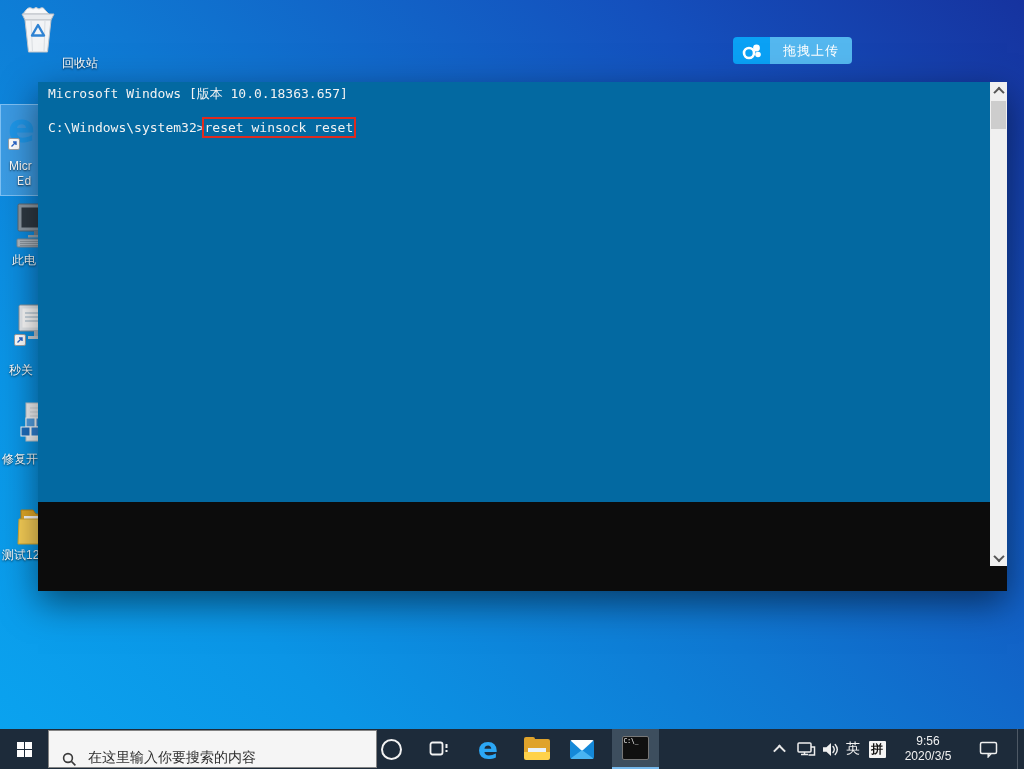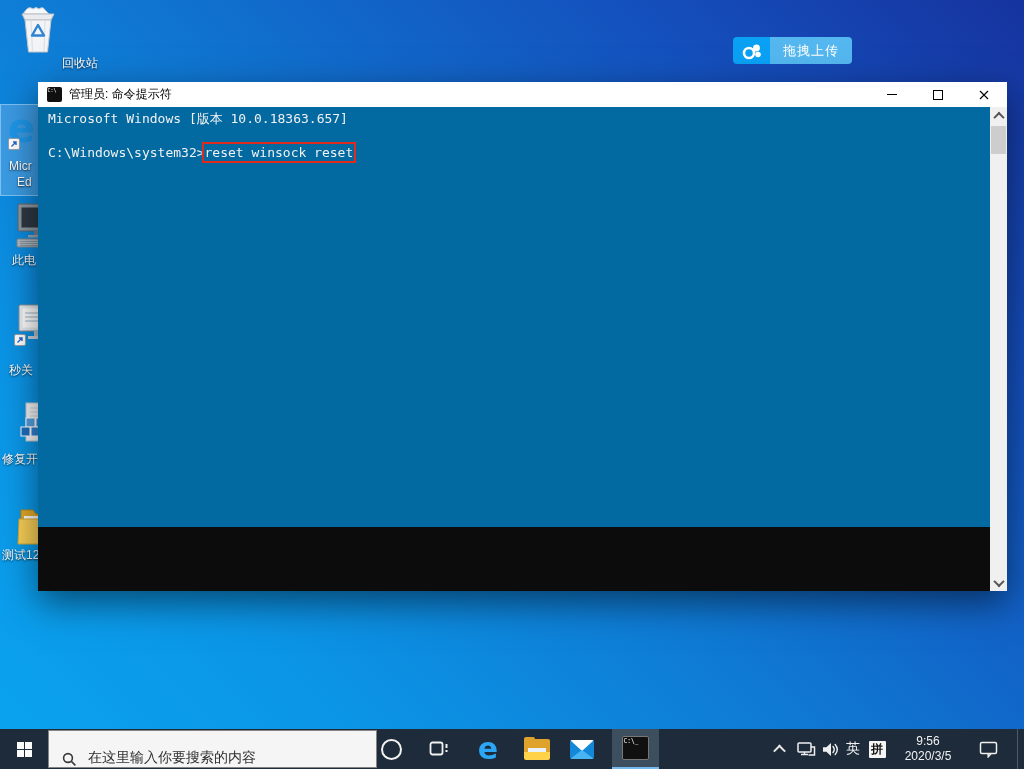--- a/index.html
+++ b/index.html
@@ -101,21 +101,21 @@
 
   <div class="dicon" style="left:8px;top:108px;">
     <span class="edge-glyph">e</span>
   </div>
   <div class="scut" style="left:8px;top:138px;">
     <svg width="8" height="8">
         <path d="M1.5 6.5 L6 2 M3 2 H6 V5" stroke="#2b66c9" stroke-width="1.4" fill="none"></path>
       </svg>
   </div>
   <div class="dlabel" style="left:9px;top:159px;">Micr</div>
-  <div class="dlabel" style="left:17px;top:175px;">Ed</div>
+  <div class="dlabel" style="left:17px;top:175px;font-family:Liberation Mono, monospace;">Ed</div>
 
   <div class="dicon" style="left:14px;top:202px;">
     <svg width="48" height="46" viewBox="0 0 48 46">
       <rect x="4" y="2" width="40" height="27" rx="1.5" fill="#8d99a3" stroke="#5c6770"></rect>
       <rect x="7.5" y="5.5" width="33" height="20" fill="#2e3942"></rect>
       <rect x="20" y="29" width="8" height="4" fill="#77838d"></rect>
       <rect x="14" y="33" width="20" height="2.5" fill="#9aa5ae"></rect>
       <rect x="3" y="37" width="42" height="8" rx="1" fill="#aeb8c0" stroke="#7d8791"></rect>
       <path d="M6 39.5 h36 M6 41.5 h36 M6 43.5 h36" stroke="#8b959e" stroke-width="1"></path>
     </svg>
@@ -165,39 +165,20 @@
       <svg width="22" height="18" viewBox="0 0 22 18">
         <circle cx="8" cy="11" r="5" fill="none" stroke="#fff" stroke-width="2.6"></circle>
         <circle cx="15.5" cy="6" r="3.4" fill="#fff"></circle>
         <circle cx="17" cy="12.5" r="2.8" fill="#fff"></circle>
       </svg>
     </div>
     <div class="txt">拖拽上传</div>
   </div>
 
   <div class="win">
-    <div class="tbar">
-      <div class="cicon" style="width:15px;height:15px;">
-        <span>C:\_</span>
-      </div>
-      <div class="title">管理员: 命令提示符</div>
-      <div class="ctrls">
-        <div class="ctrl">
-            <div class="g-min"></div>
-          </div>
-        <div class="ctrl">
-            <div class="g-max"></div>
-          </div>
-        <div class="ctrl">
-          <svg width="10" height="10">
-            <path d="M1 1 L9 9 M9 1 L1 9" stroke="#000" stroke-width="1.1"></path>
-          </svg>
-        </div>
-      </div>
-    </div>
     <div class="console">
       <div class="line">Microsoft Windows [版本 10.0.18363.657]</div>
       <div class="line"></div>
       <div class="line"><span>C:\Windows\system32&gt;</span><span class="hl">reset winsock reset</span></div>
       <div class="sbar">
         <div class="sbtn" style="top:0;">
             <div class="chev up"></div>
           </div>
         <div class="sthumb"></div>
         <div class="sbtn dn">

